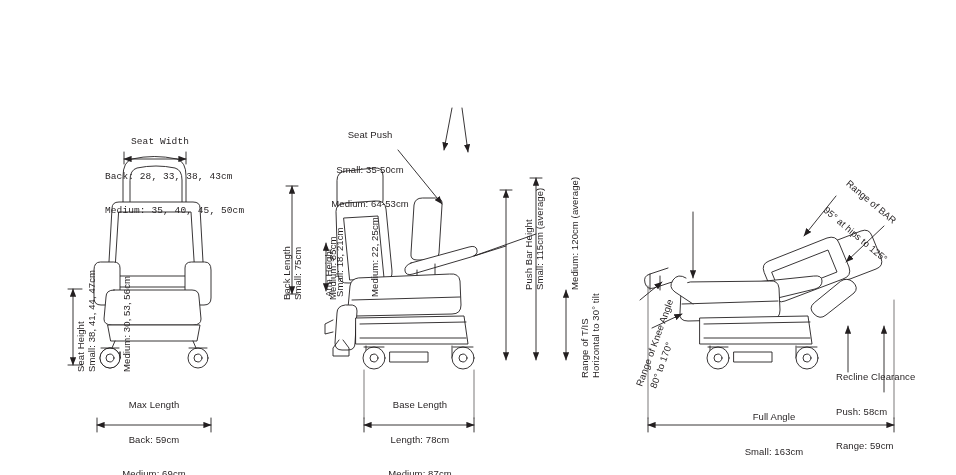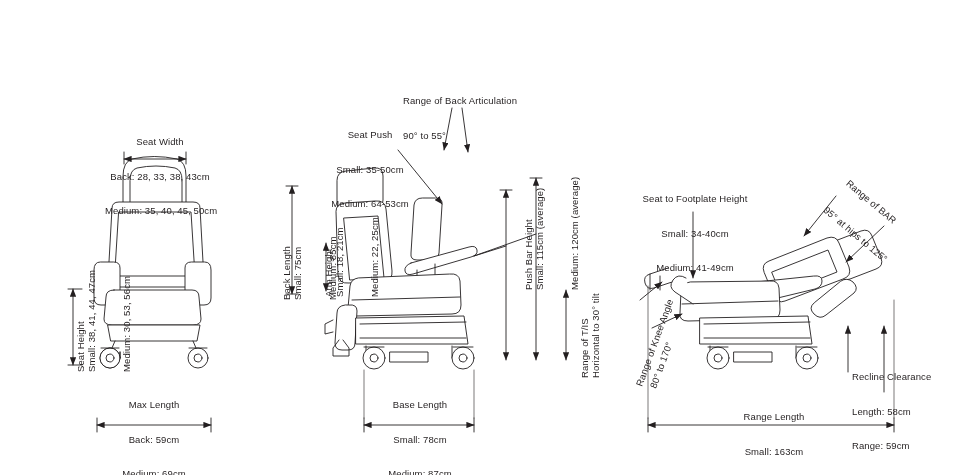--- a/index.html
+++ b/index.html
@@ -196,21 +196,21 @@
         <path d="M884 392 l0 -66" marker-end="url(#ah)"></path>
 
         <path d="M648 425 l246 0" marker-start="url(#ahs)" marker-end="url(#ah)"></path>
         <path d="M648 418 l0 14 M894 418 l0 14"></path>
         <path d="M648 286 l0 132 M894 300 l0 118" stroke-width="0.6"></path>
       </g>
 
     </g>
   </svg>
 
-  <div class="lbl center" style="left:105px; top:113px; width:110px;">
+  <div class="lbl center" style="left:105px; top:113px; width:110px;font-family:Liberation Mono, monospace;">
     <div>Seat Width</div>
     <div>Back: 28, 33, 38, 43cm</div>
     <div>Medium: 35, 40, 45, 50cm</div>
   </div>
 
   <div class="lbl vert-cw" style="left:52px; top:372px; width:130px;">
     <div>Seat Height</div>
   </div>
   <div class="lbl vert-cw" style="left:63px; top:372px; width:130px;">
     <div>Small: 38, 41, 44, 47cm</div>
@@ -238,69 +238,60 @@
     <div>Small: 18, 21cm</div>
     <div>Medium: 22, 25cm</div>
   </div>
 
   <div class="lbl center" style="left:322px; top:106px; width:96px;">
     <div>Seat Push</div>
     <div>Small: 35-50cm</div>
     <div>Medium: 64-53cm</div>
   </div>
 
-  <div class="lbl left" style="left:403px; top:72px; width:140px;">
-    <div>Range of Back Articulation</div>
-    <div>90° to 55°</div>
-  </div>
 
   <div class="lbl vert-cw" style="left:500px; top:290px; width:150px;">
     <div>Push Bar Height</div>
   </div>
   <div class="lbl vert-cw" style="left:511px; top:290px; width:150px;">
     <div>Small: 115cm (average)</div>
     <div>Medium: 120cm (average)</div>
   </div>
 
   <div class="lbl vert-cw" style="left:556px; top:378px; width:120px;">
     <div>Range of T/IS</div>
   </div>
   <div class="lbl vert-cw" style="left:567px; top:378px; width:120px;">
     <div>Horizontal to 30° tilt</div>
   </div>
 
   <div class="lbl center" style="left:364px; top:376px; width:112px;">
     <div>Base Length</div>
-    <div>Small: 78cm</div>
+    <div>Length: 78cm</div>
     <div>Medium: 87cm</div>
   </div>
 
-  <div class="lbl center" style="left:620px; top:170px; width:150px;">
-    <div>Seat to Footplate Height</div>
-    <div>Small: 34-40cm</div>
-    <div>Medium: 41-49cm</div>
-  </div>
 
   <div class="lbl left rot-pos55" style="left:866px; top:160px; width:120px; transform: rotate(40deg);">
     <div>Range of BAR</div>
     <div>95° at hips to 125°</div>
   </div>
 
   <div class="lbl vert-cw" style="left:612px; top:376px; width:120px; transform: rotate(-70deg);">
     <div>Range of Knee Angle</div>
   </div>
   <div class="lbl vert-cw" style="left:626px; top:378px; width:120px; transform: rotate(-70deg);">
     <div>80° to 170°</div>
   </div>
 
-  <div class="lbl left" style="left:836px; top:348px; width:90px;margin-left:16px;">
+  <div class="lbl left" style="left:836px; top:348px; width:90px;">
     <div>Recline Clearance</div>
-    <div>Length: 58cm</div>
+    <div>Push: 58cm</div>
     <div>Range: 59cm</div>
   </div>
 
   <div class="lbl center" style="left:716px; top:388px; width:116px;">
-    <div>Range Length</div>
+    <div>Full Angle</div>
     <div>Small: 163cm</div>
     
   </div>
 
 </div>
 
 </body></html>

